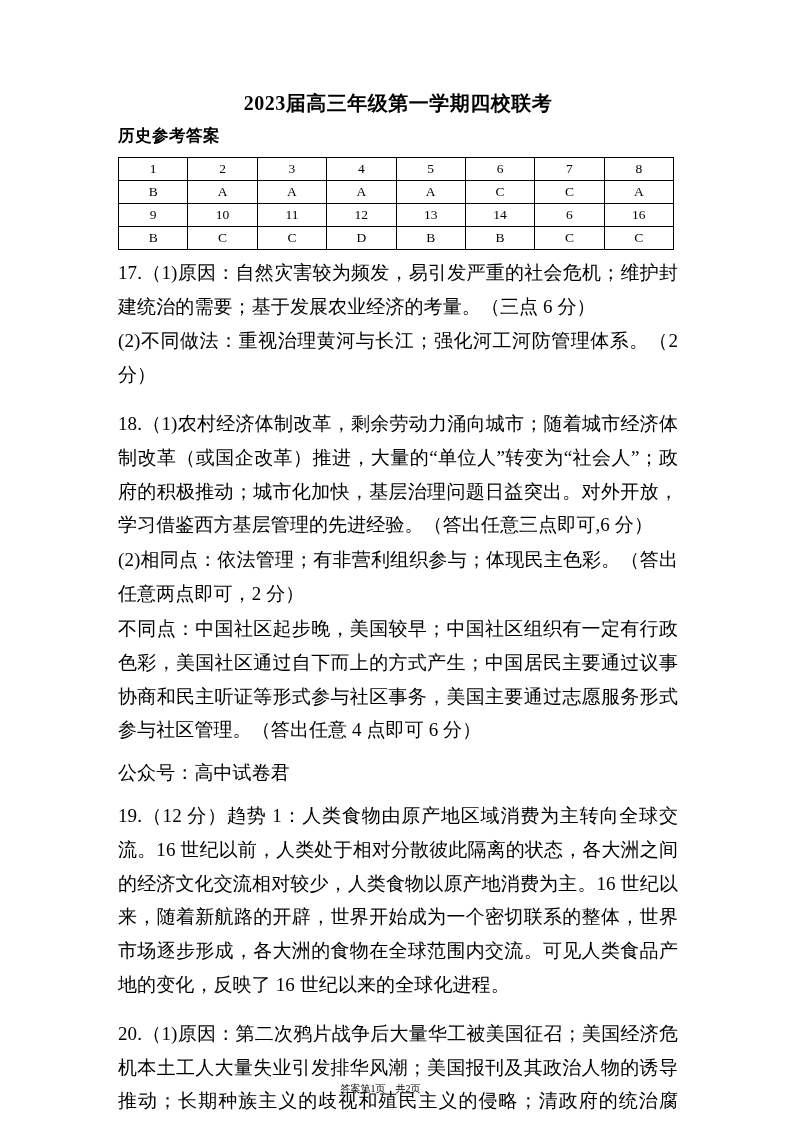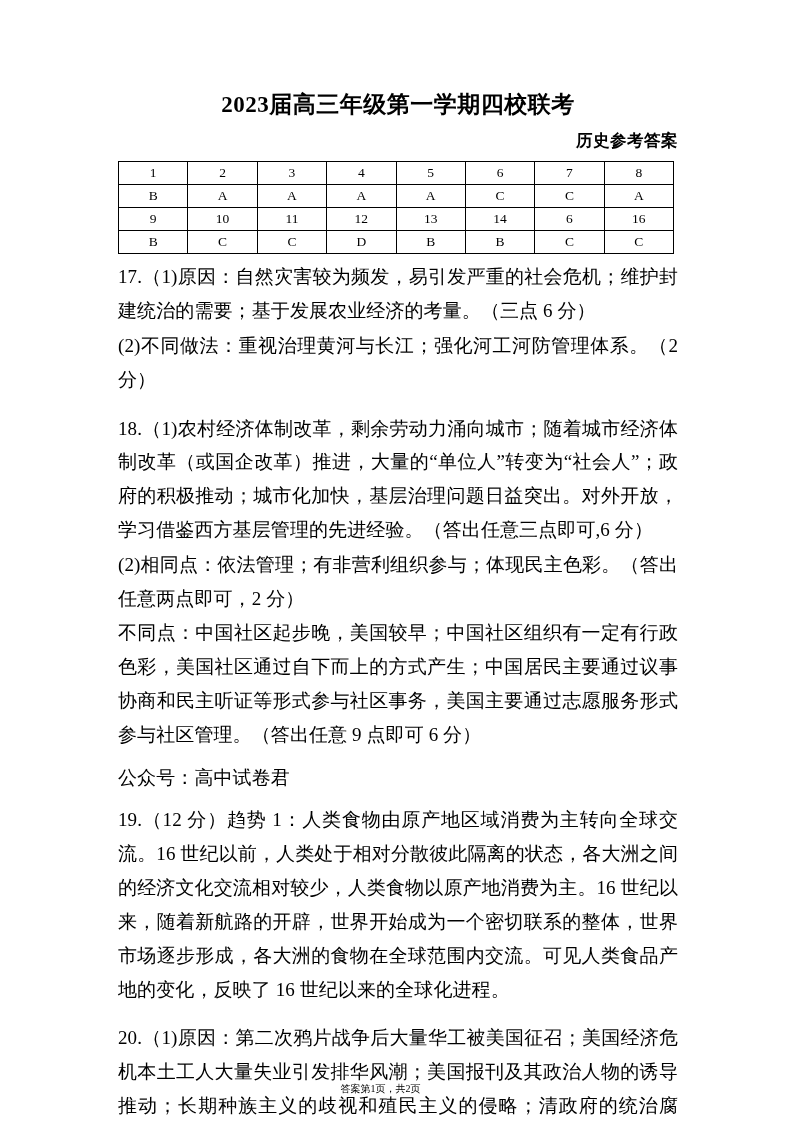--- a/index.html
+++ b/index.html
@@ -23,28 +23,28 @@
     box-sizing: border-box;
   }
   .content {
     position: absolute;
     left: 118px;
     top: 88px;
     width: 560px;
   }
   .doc-title {
     text-align: center;
-    font-size: 23px;
+    font-size: 20px;
     font-weight: bold;
     letter-spacing: 0.5px;
     margin: 0 0 6px 0;
     line-height: 1.5;
   }
   .doc-subtitle {
-    text-align: right;
+    text-align: left;
     font-size: 16.5px;
     font-weight: bold;
     letter-spacing: 0.5px;
     margin: 0 0 8px 0;
     line-height: 1.5;
   }
   table.answers {
     border-collapse: collapse;
     width: 556px;
     margin: 0 0 6px 0;
@@ -138,21 +138,21 @@
     </table>
 
     <div>
       <p class="para">17.（1)原因：自然灾害较为频发，易引发严重的社会危机；维护封建统治的需要；基于发展农业经济的考量。（三点 6 分）</p>
       <p class="para">(2)不同做法：重视治理黄河与长江；强化河工河防管理体系。（2 分）</p>
     </div>
 
     <div>
       <p class="para gap">18.（1)农村经济体制改革，剩余劳动力涌向城市；随着城市经济体制改革（或国企改革）推进，大量的“单位人”转变为“社会人”；政府的积极推动；城市化加快，基层治理问题日益突出。对外开放，学习借鉴西方基层管理的先进经验。（答出任意三点即可,6 分）</p>
       <p class="para">(2)相同点：依法管理；有非营利组织参与；体现民主色彩。（答出任意两点即可，2 分）</p>
-      <p class="para">不同点：中国社区起步晚，美国较早；中国社区组织有一定有行政色彩，美国社区通过自下而上的方式产生；中国居民主要通过议事协商和民主听证等形式参与社区事务，美国主要通过志愿服务形式参与社区管理。（答出任意 9 点即可 6 分）</p>
+      <p class="para">不同点：中国社区起步晚，美国较早；中国社区组织有一定有行政色彩，美国社区通过自下而上的方式产生；中国居民主要通过议事协商和民主听证等形式参与社区事务，美国主要通过志愿服务形式参与社区管理。（答出任意 4 点即可 6 分）</p>
     </div>
 
     <div>
       <p class="para gap-sm">公众号：高中试卷君</p>
     </div>
 
     <div>
       <p class="para gap-sm">19.（12 分）趋势 1：人类食物由原产地区域消费为主转向全球交流。16 世纪以前，人类处于相对分散彼此隔离的状态，各大洲之间的经济文化交流相对较少，人类食物以原产地消费为主。16 世纪以来，随着新航路的开辟，世界开始成为一个密切联系的整体，世界市场逐步形成，各大洲的食物在全球范围内交流。可见人类食品产地的变化，反映了 16 世纪以来的全球化进程。</p>
     </div>
 

